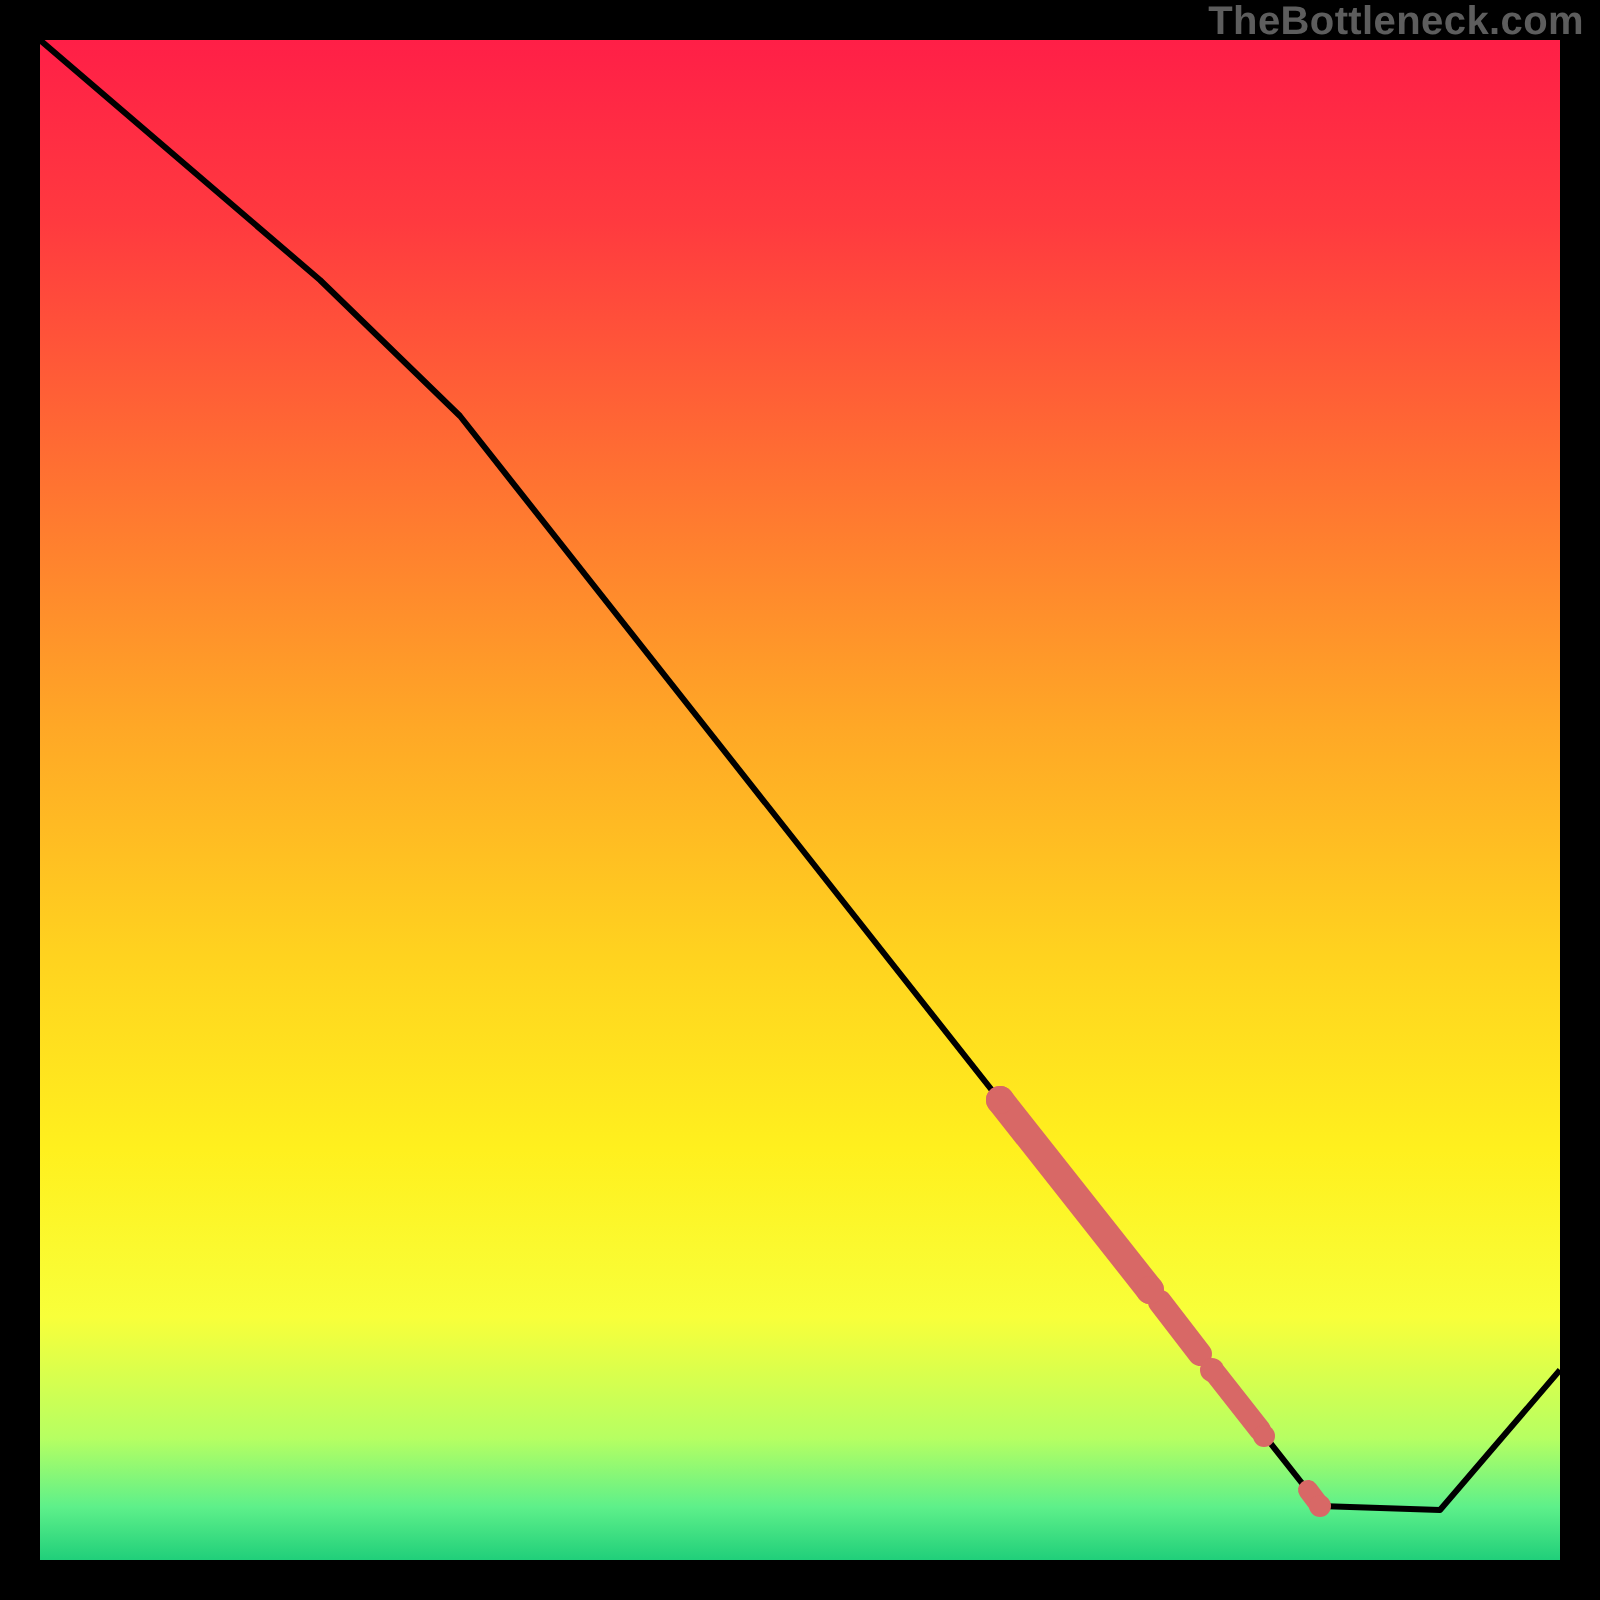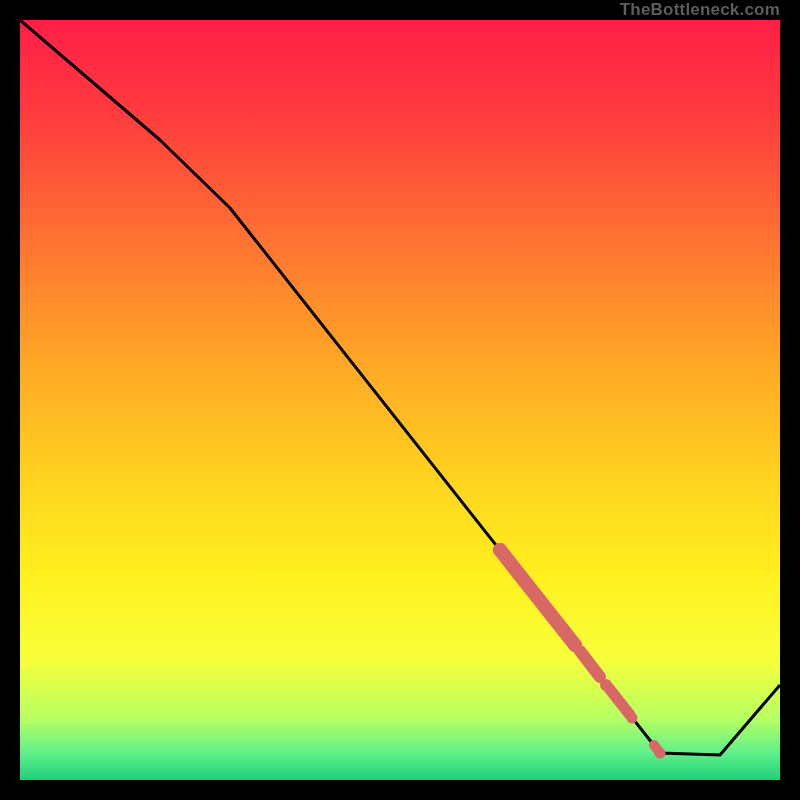--- a/index.html
+++ b/index.html
@@ -14,24 +14,24 @@
     position: absolute;
     left: 20px;
     top: 20px;
     width: 760px;
     height: 760px;
     background: #000;
   }
   .watermark {
     position: absolute;
     top: 0px;
-    right: 20px;
+    right: 8px;
     color: #5d5d5d;
     font-family: Arial, Helvetica, sans-serif;
-    font-size: 17px;
+    font-size: 20px;
     font-weight: bold;
     letter-spacing: 0.2px;
     z-index: 10;
   }
   svg {
     position: absolute;
     left: 20px;
     top: 20px;
   }
 </style>

